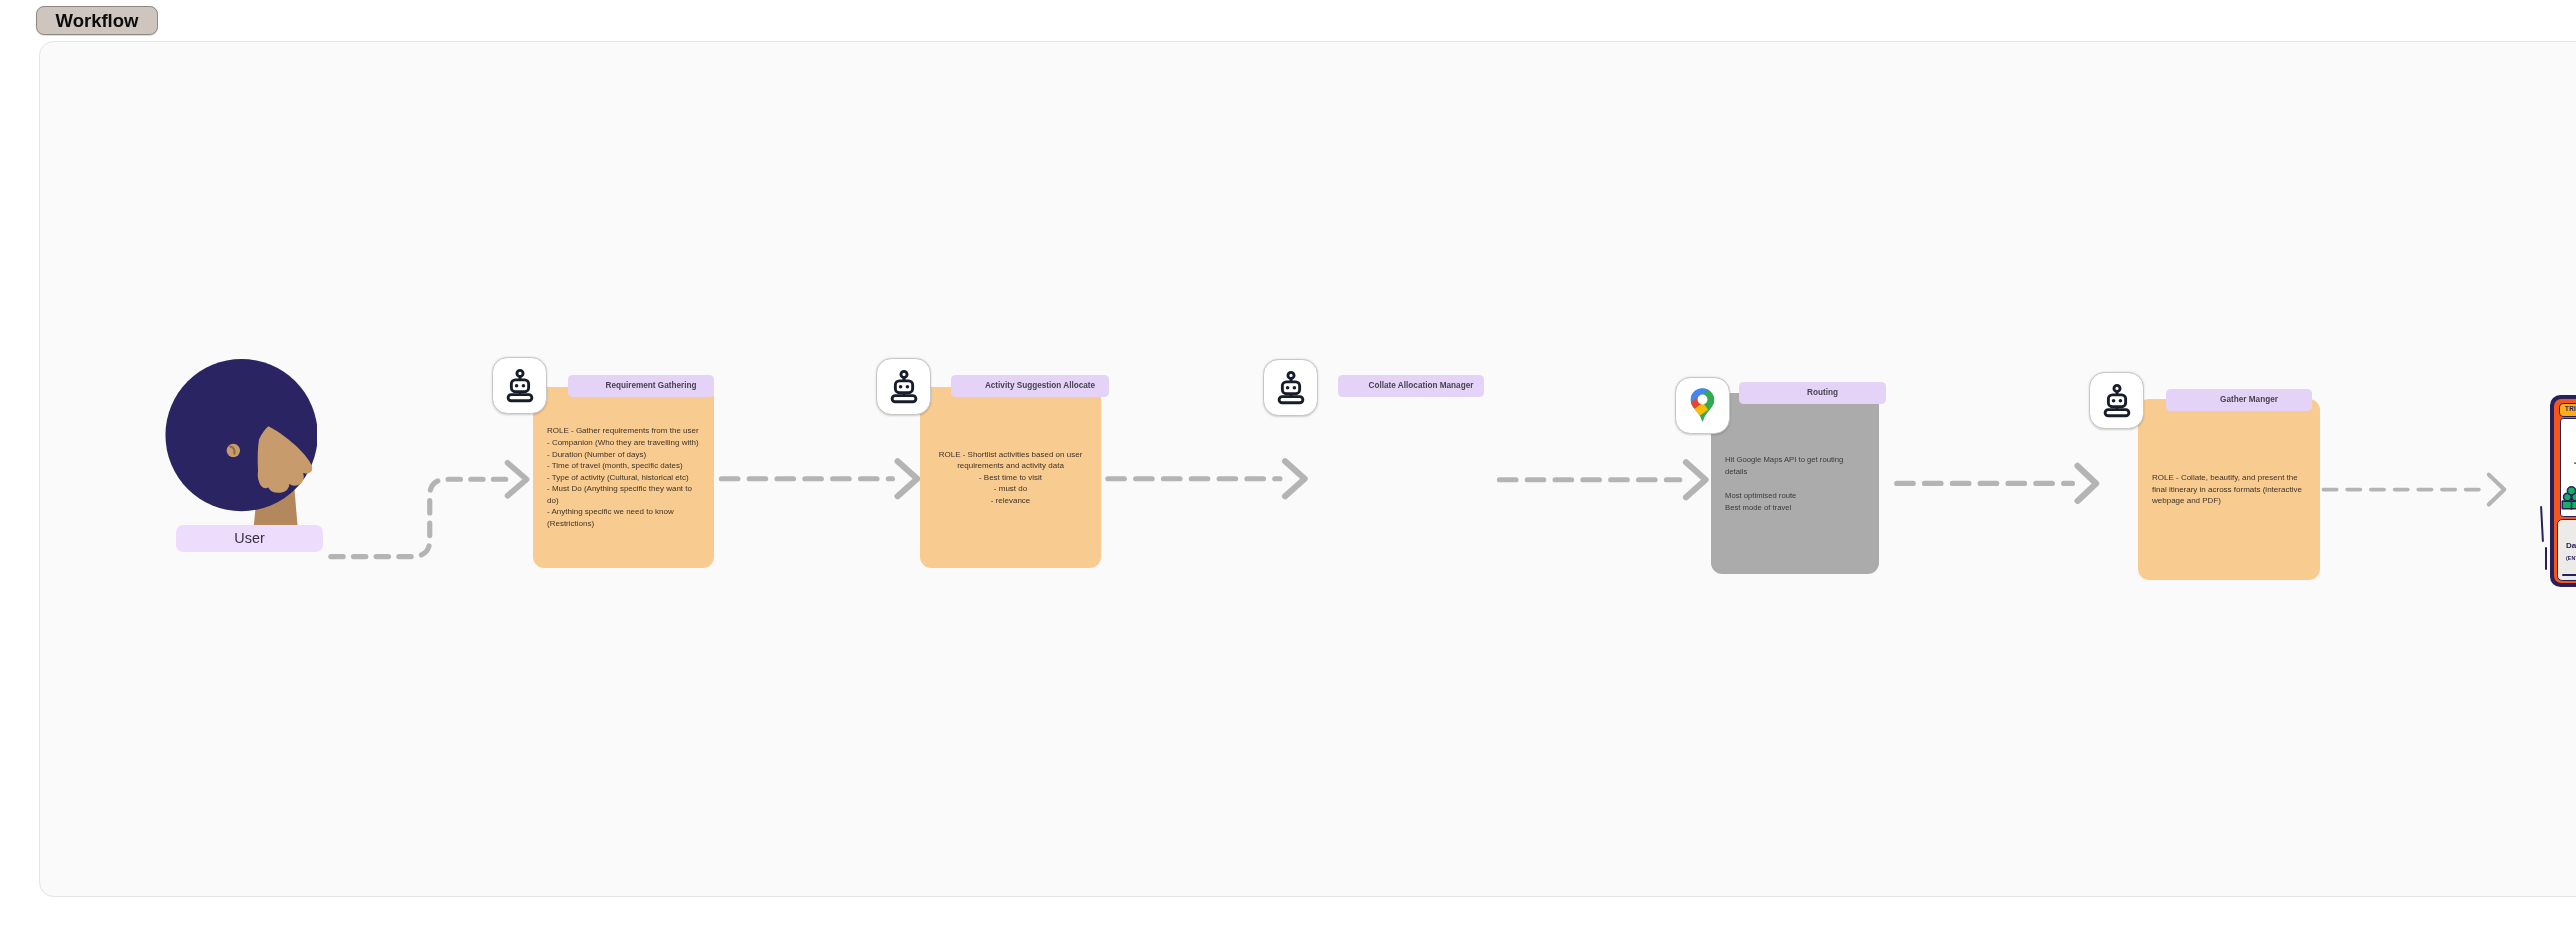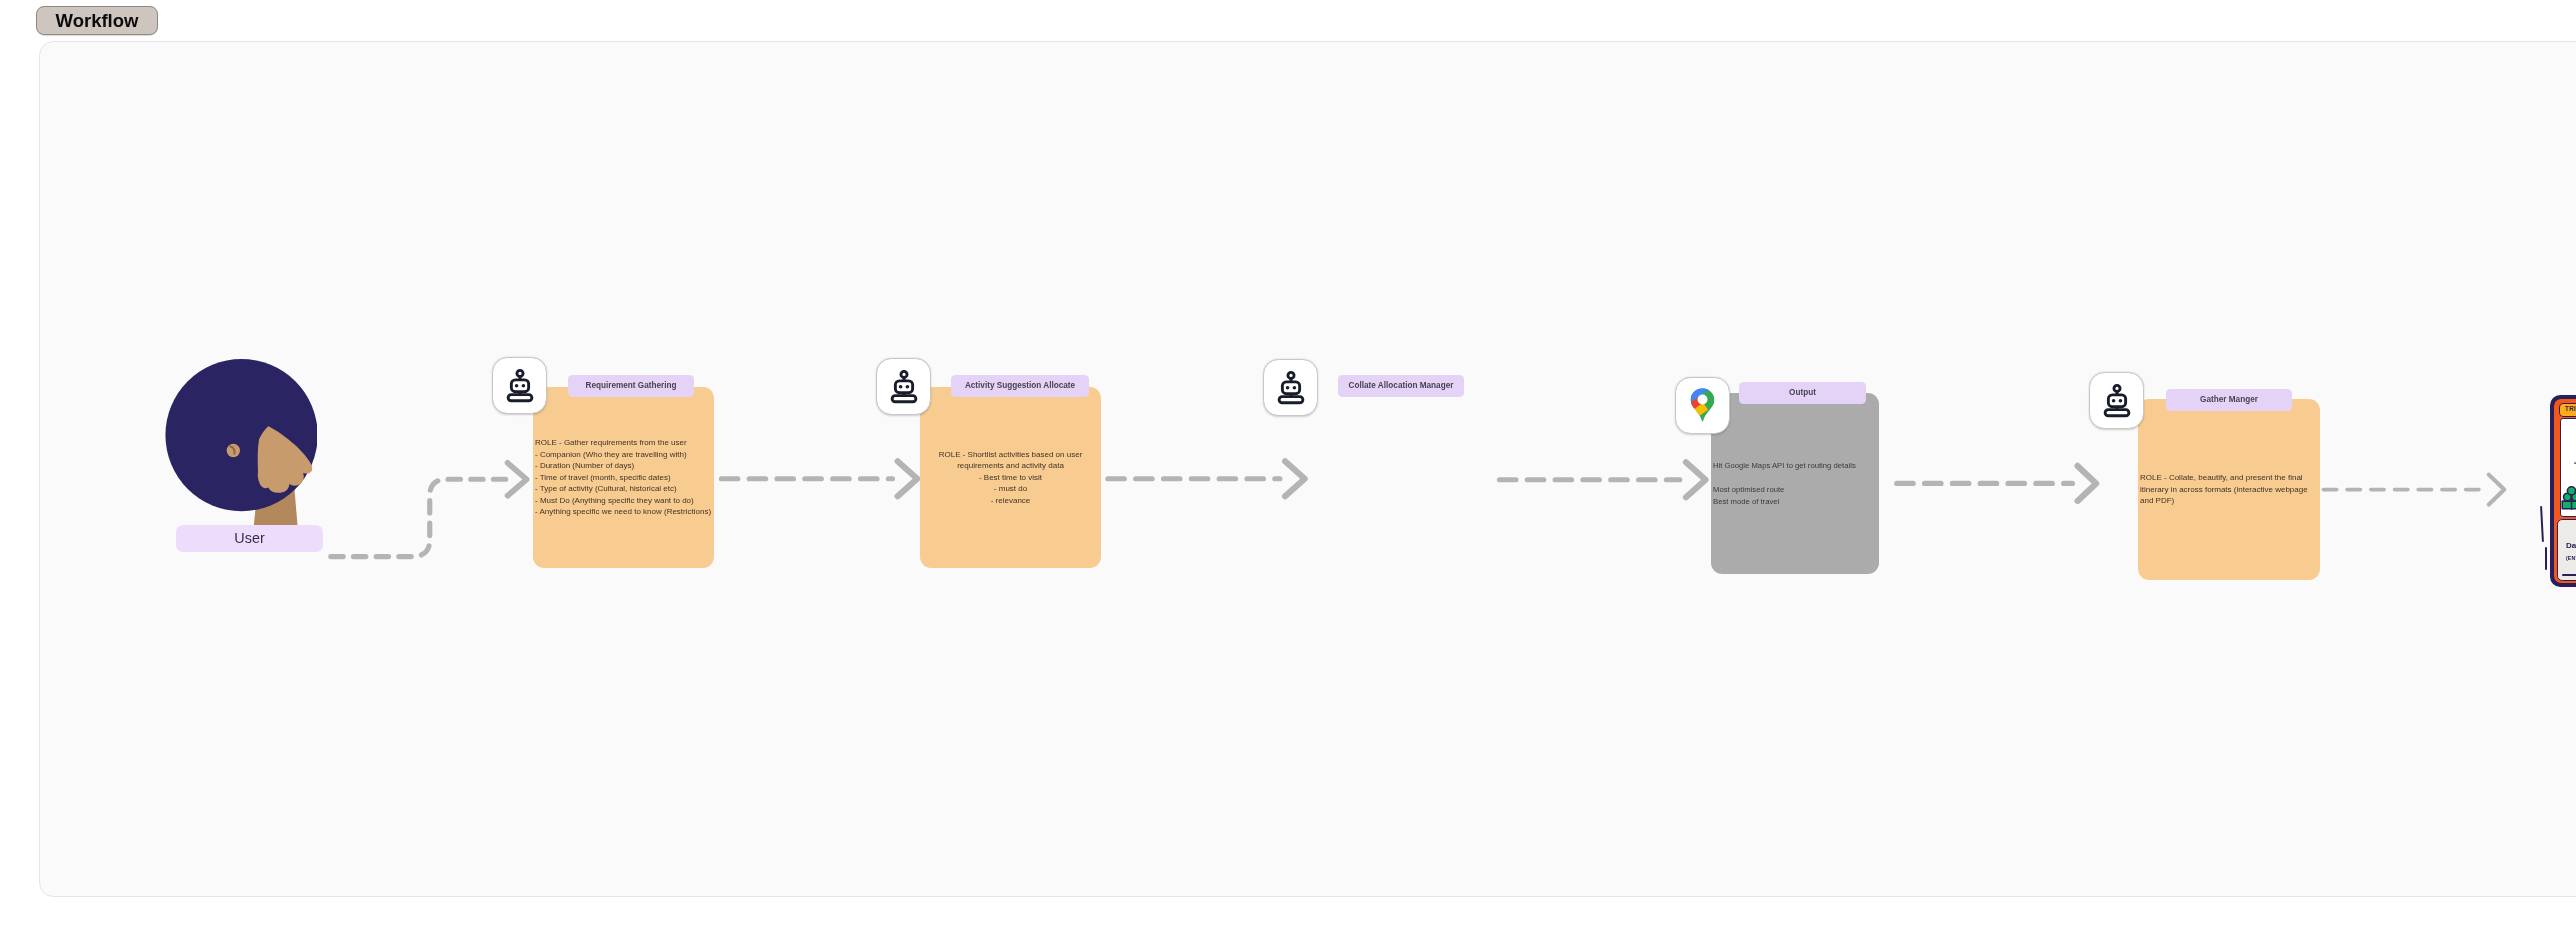--- a/index.html
+++ b/index.html
@@ -16,22 +16,22 @@
   svg.arrows{position:absolute;left:0;top:0;width:2935px;height:940px;}
   
   .user-label{position:absolute;left:176px;top:525px;width:147px;height:27px;background:#eedcfc;
               border-radius:7px;text-align:center;line-height:27px;font-size:14.4px;font-weight:500;color:#362f40;}
   svg.avatar{position:absolute;left:162px;top:359px;}
   
   .icon-box{position:absolute;width:55px;height:57px;box-sizing:border-box;background:#ffffff;
             border:1.5px solid #c9c6c6;border-radius:15.5px;box-shadow:0 0.5px 2.1px rgba(0,0,0,.18);
             display:flex;align-items:center;justify-content:center;}
   .tab{position:absolute;height:22px;background:#e4d3f7;border-radius:4.6px;text-align:center;
-       line-height:22px;font-size:8.2px;font-weight:600;color:#474350;}
-  .card{position:absolute;border-radius:11.3px;display:flex;align-items:center;box-sizing:border-box;padding:0 2px;}
+       line-height:22px;font-size:8.2px;font-weight:600;color:#474350;padding-left:20px;}
+  .card{position:absolute;border-radius:11.3px;display:flex;align-items:center;box-sizing:border-box;padding:0 14px;}
   .card.orange{background:#f8cb90;}
   .card.gray{background:#ababab;}
   .card .body{width:100%;white-space:pre-line;font-size:8px;line-height:11.6px;color:#3f3328;}
   .card.gray .body{font-size:7.7px;line-height:12px;color:#3a3a3a;}
   
   .paris{position:absolute;left:2550px;top:395px;width:140px;height:192px;background:#2a2059;border-radius:10.3px;}
   .paris-orange{position:absolute;inset:3.6px;background:#f4571d;border-radius:7.2px;}
   .paris-header{position:absolute;left:8.8px;top:7.7px;width:123px;height:14px;box-sizing:border-box;
                 background:#fcad19;border:1.5px solid #2a2059;border-radius:4.1px;}
   .paris-header .htxt{position:absolute;left:5.2px;top:0;line-height:10.8px;font-size:6.4px;font-weight:800;
@@ -151,21 +151,21 @@
         <rect x="17" y="74" width="66" height="17" rx="8.5" fill="#fff"></rect>
     </svg>
   </div>
 
   <div class="card gray" id="card4">
     <div class="body">Hit Google Maps API to get routing details
 
 Most optimised route
 Best mode of travel</div>
   </div>
-  <div class="tab" id="tab4">Output</div>
+  <div class="tab" id="tab4">Routing</div>
   <div class="icon-box" id="icon4">
     <svg width="29" height="37" viewBox="0 0 48 64">
       <defs>
           <clipPath id="pinclip">
         <path d="M24 2 C12.6 2 3.5 11 3.5 22.2 C3.5 29.5 7 34.3 11.8 39.8 C15.9 44.6 20.9 50.4 23 58.6 C23.3 59.8 24.7 59.8 25 58.6 C27.1 50.4 32.1 44.6 36.2 39.8 C41 34.3 44.5 29.5 44.5 22.2 C44.5 11 35.4 2 24 2 Z"></path>
       </clipPath>
         </defs>
       <g clip-path="url(#pinclip)">
         <rect x="-10" y="-10" width="70" height="80" fill="#34A853"></rect>
         <g transform="rotate(-35 24 22)">

